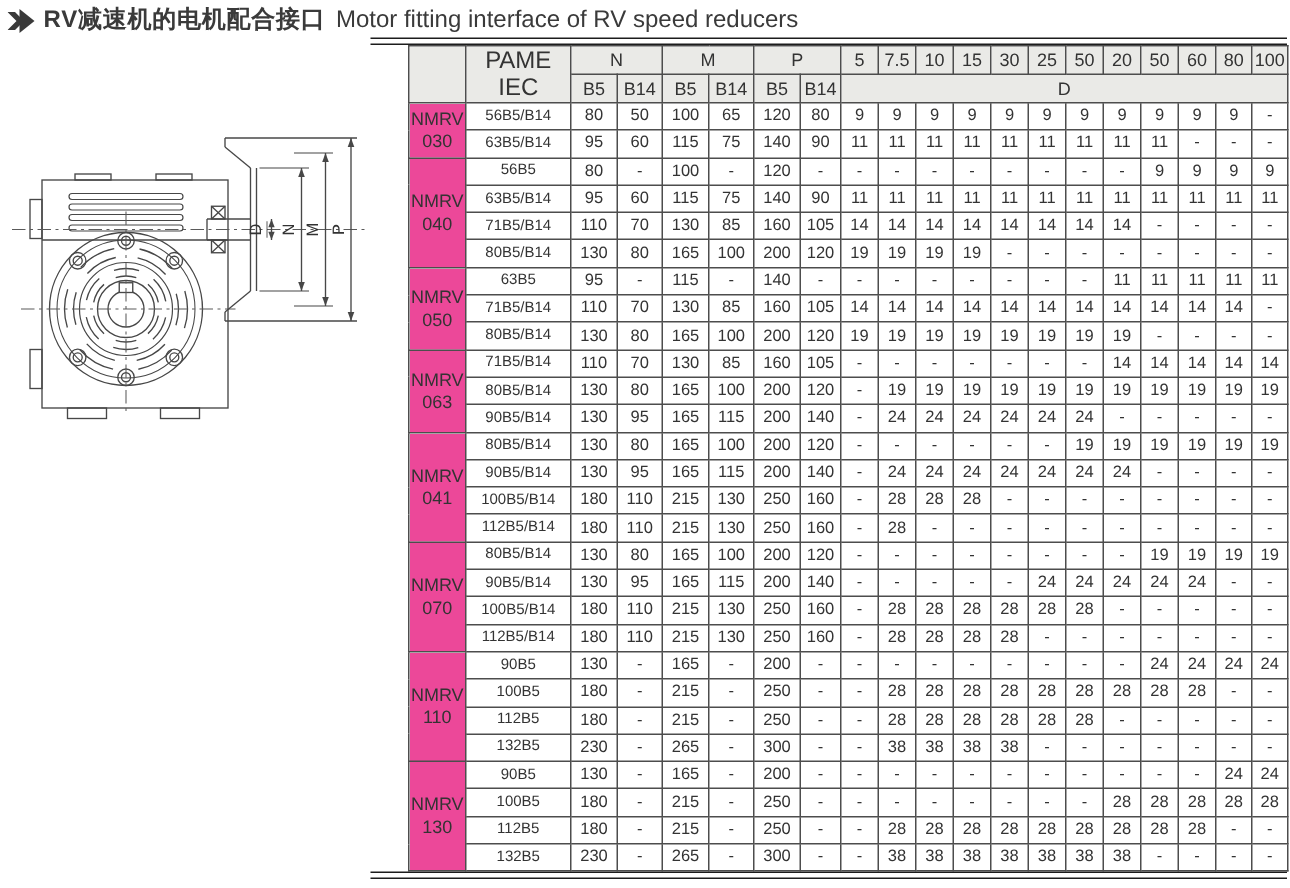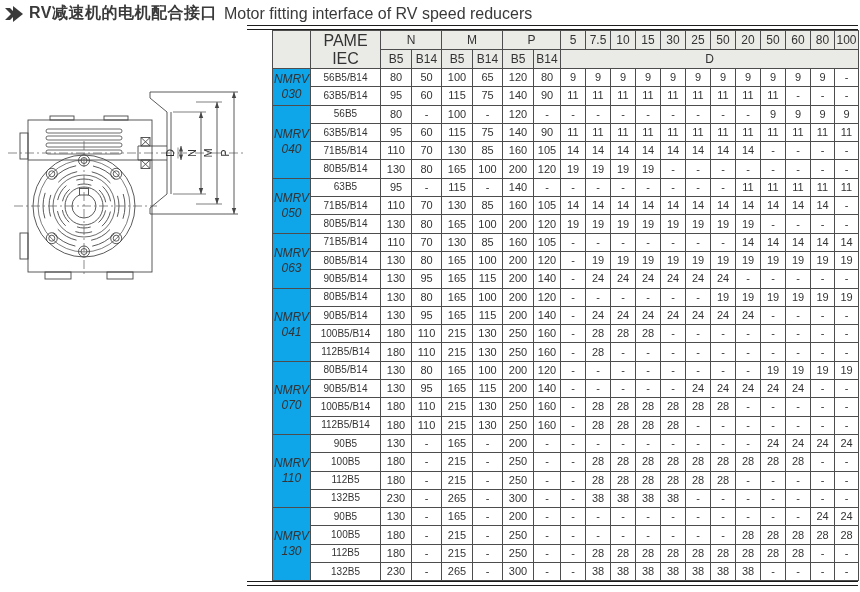--- a/index.html
+++ b/index.html
@@ -23,21 +23,21 @@
     position:absolute;left:272px;top:30px;width:586px;
     border-collapse:collapse;table-layout:fixed;
   }
   table.spec th,table.spec td{
     border:1px solid #4d4d4d;text-align:center;vertical-align:middle;
     padding:0;font-weight:400;overflow:hidden;white-space:nowrap;
   }
   table.spec thead th{background:#eaeae7;font-size:12px;height:18px;line-height:1.0;color:#333;}
   table.spec thead th.frame-hd{font-size:16px;line-height:1.1;}
   table.spec tbody td{background:#fff;font-size:11px;height:17.3px;line-height:1.0;color:#333;}
-  table.spec td.group-cell{background:#0ea5e9;font-size:12px;line-height:1.25;color:#333;font-style:italic;}
+  table.spec td.group-cell{background:#ec4899;font-size:12px;line-height:1.25;color:#333;}
   table.spec td.iec-cell{font-size:10px;}
   
   .drawing{position:absolute;left:0px;top:85px;}
   .drawing text{font-family:"Liberation Sans","DejaVu Sans",sans-serif;}
 </style>
 </head>
 <body>
 
 <div class="title-row">
   <svg class="title-icon" viewBox="0 0 20 18">

